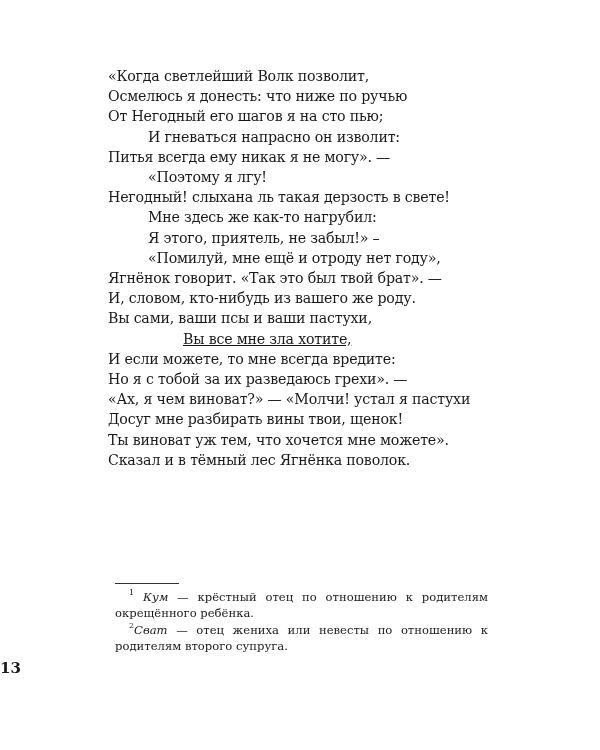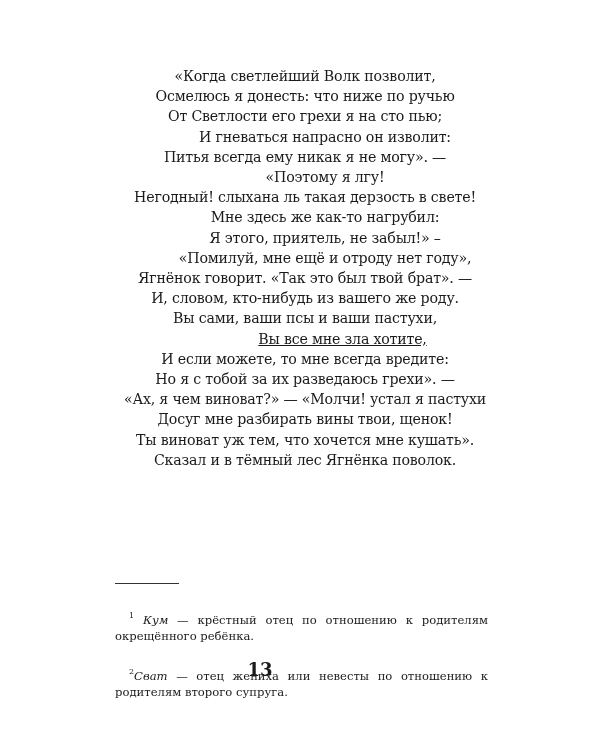--- a/index.html
+++ b/index.html
@@ -1,53 +1,53 @@
 <!DOCTYPE html>
 <html><head>
 <meta charset="utf-8">
 <style>
   html, body { margin: 0; padding: 0; }
   body {
     width: 600px; height: 750px; background: #ffffff; position: relative; overflow: hidden;
     font-family: "DejaVu Serif", "Liberation Serif", serif; color: #1a1a1a;
   }
-  .poem { position: absolute; left: 115px; top: 66px; width: 380px; text-align: center; }
+  .poem { position: absolute; left: 108px; top: 66px; width: 380px; }
   .line { font-size: 14.2px; line-height: 20.2px; white-space: nowrap; letter-spacing: -0.2px; }
   .ind1 { padding-left: 40px; }
   .ind2 { padding-left: 75px; text-decoration: underline; }
   sup { font-size: 8px; vertical-align: 6px; line-height: 0; }
   .rule { position: absolute; left: 115px; top: 583px; width: 64px; height: 1px; background: #333; }
   .notes { position: absolute; left: 115px; top: 589px; width: 373px; font-size: 11.6px; line-height: 16.4px; text-align: justify; }
-  .note { text-indent: 14px; margin-top: 23px; }
+  .note { text-indent: 14px; }
   .note i { font-style: italic; }
-  .pagenum { position: absolute; left: 0; width: 520px; top: 659px; text-align: center; font-size: 18px; font-weight: bold; }
+  .pagenum { position: absolute; left: 0; width: 520px; top: 659px; font-size: 15px; font-weight: bold; }
 </style>
 </head>
 <body>
 
 <div class="poem">
   <div class="line">«Когда светлейший Волк позволит,</div>
   <div class="line">Осмелюсь я донесть: что ниже по ручью</div>
-  <div class="line">От Светлости его грехи я на сто пью;</div>
+  <div class="line">От Негодный его шагов я на сто пью;</div>
   <div class="line ind1">И гневаться напрасно он изволит:</div>
   <div class="line">Питья всегда ему никак я не могу». —</div>
   <div class="line ind1">«Поэтому я лгу!</div>
   <div class="line">Негодный! слыхана ль такая дерзость в свете!</div>
   <div class="line ind1">Мне здесь же как-то нагрубил:</div>
   <div class="line ind1">Я этого, приятель, не забыл!» –</div>
   <div class="line ind1">«Помилуй, мне ещё и отроду нет году»,</div>
   <div class="line">Ягнёнок говорит. «Так это был твой брат». —</div>
   <div class="line">И, словом, кто-нибудь из вашего же роду.</div>
   <div class="line">Вы сами, ваши псы и ваши пастухи,</div>
   <div class="line ind2">Вы все мне зла хотите,</div>
   <div class="line">И если можете, то мне всегда вредите:</div>
   <div class="line">Но я с тобой за их разведаюсь грехи». —</div>
   <div class="line">«Ах, я чем виноват?» — «Молчи! устал я пастухи</div>
   <div class="line">Досуг мне разбирать вины твои, щенок!</div>
-  <div class="line">Ты виноват уж тем, что хочется мне кушать».</div>
+  <div class="line">Ты виноват уж тем, что хочется мне можете».</div>
   <div class="line">Сказал и в тёмный лес Ягнёнка поволок.</div>
 </div>
 
 <div class="rule"></div>
 
 <div class="notes">
   <div class="note"><sup>1</sup> <i>Кум</i><span> — крёстный отец по отношению к родителям окрещённого ребёнка.</span></div>
   <div class="note"><sup>2</sup><i>Сват</i><span> — отец жениха или невесты по отношению к родителям второго супруга.</span></div>
 </div>
 

